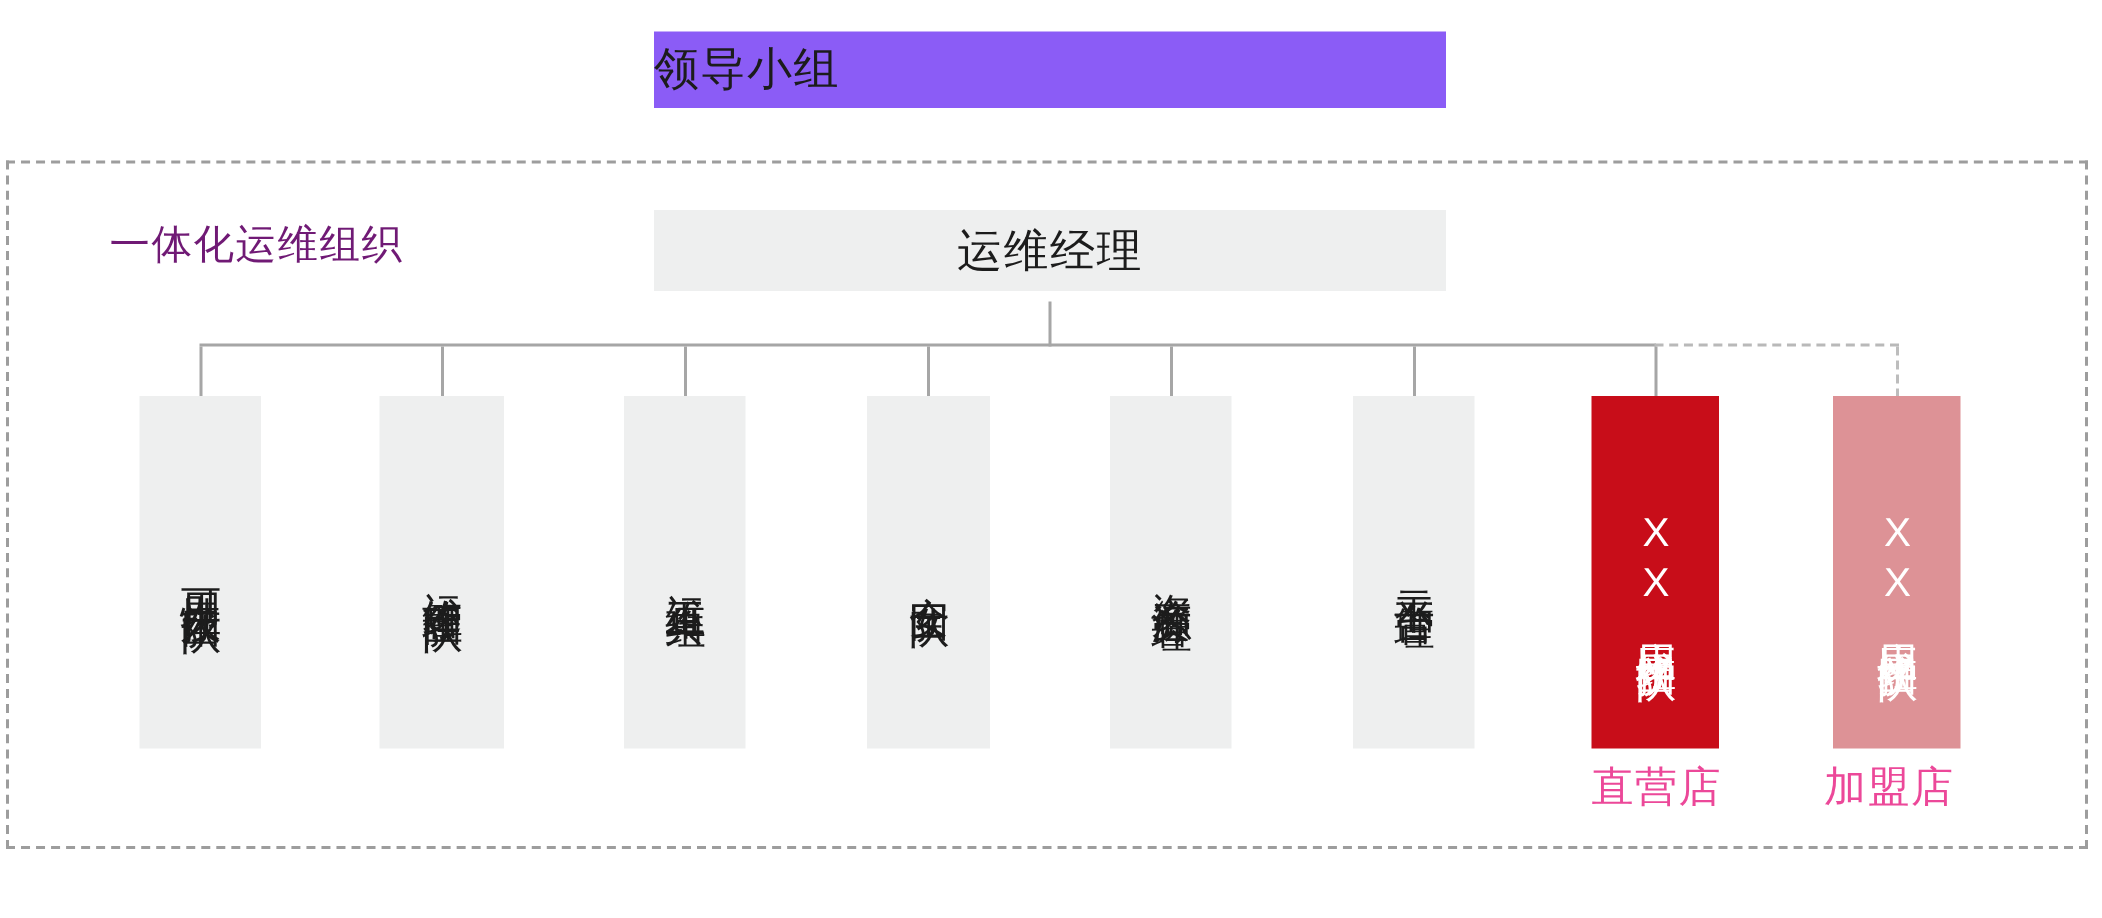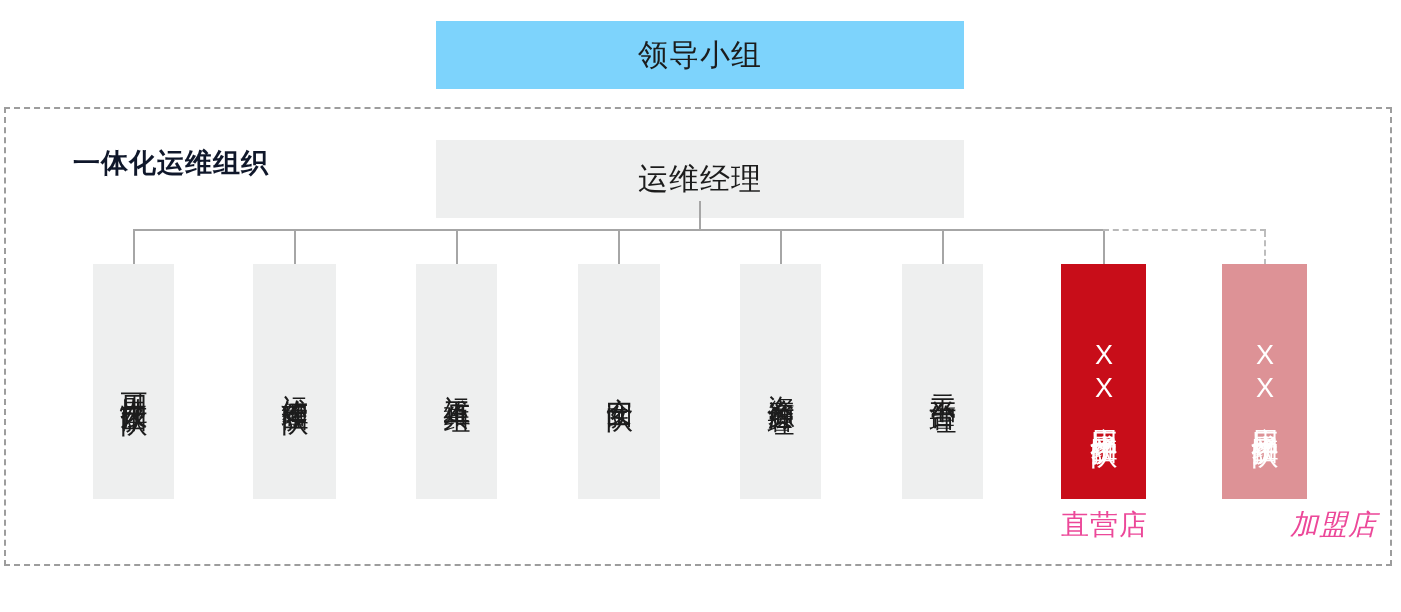--- a/index.html
+++ b/index.html
@@ -18,25 +18,24 @@
     background: #ffffff;
     overflow: hidden;
   }
 
   
   .top-box {
     position: absolute;
     left: 436px;
     top: 21px;
     width: 528px;
-    height: 68px;
-    background: #7dd3fc;
+    height: 51px;
+    background: #8b5cf6;
     display: flex;
     align-items: center;
-    justify-content: center;
   }
   .top-box .label {
     font-size: 30px;
     letter-spacing: 1px;
     color: #1c1c1c;
   }
 
   
   .dashed-container {
     position: absolute;
@@ -47,33 +46,33 @@
     border: 2px dashed #9d9d9d;
     box-sizing: border-box;
   }
 
   
   .section-title {
     position: absolute;
     left: 73px;
     top: 145px;
     font-size: 27px;
-    font-weight: bold;
-    color: #0f172a;
+    font-weight: normal;
+    color: #701a75;
     letter-spacing: 1px;
     white-space: nowrap;
   }
 
   
   .manager-box {
     position: absolute;
     left: 436px;
     top: 140px;
     width: 528px;
-    height: 78px;
+    height: 54px;
     background: #eeefef;
     display: flex;
     align-items: center;
     justify-content: center;
   }
   .manager-box .label {
     font-size: 30px;
     letter-spacing: 1px;
     color: #1c1c1c;
   }
@@ -211,16 +210,16 @@
       <div class="dept-box accent-strong" style="left: 1061px; width: 85px;">
         <span class="vlabel">XX应用维护团队</span>
       </div>
       <div class="dept-box accent-light" style="left: 1222px; width: 85px;">
         <span class="vlabel">XX应用维护团队</span>
       </div>
     </div>
 
   <div id="captions">
       <div class="caption" style="left: 1061px; width: 85px;">直营店</div>
-      <div class="caption" style="left: 1290px; width: 85px; font-style: italic;">加盟店</div>
+      <div class="caption" style="left: 1216px; width: 85px;">加盟店</div>
     </div>
 
 </div>
 
 </body></html>

